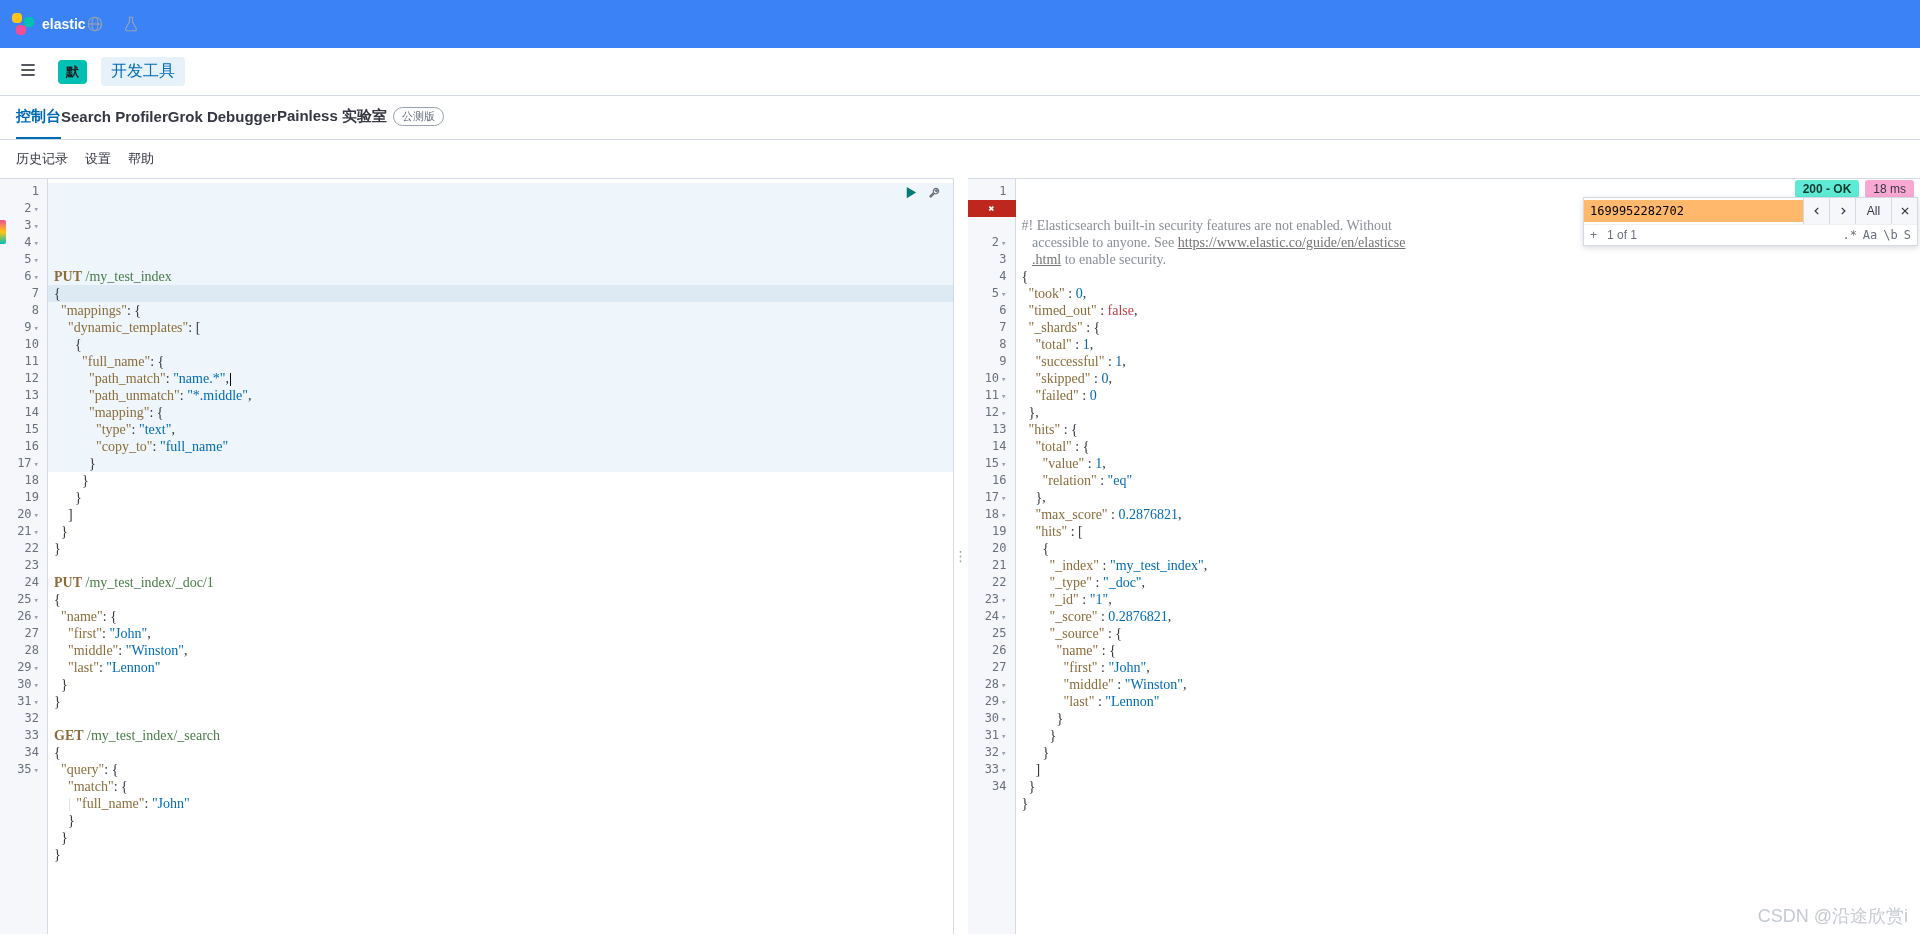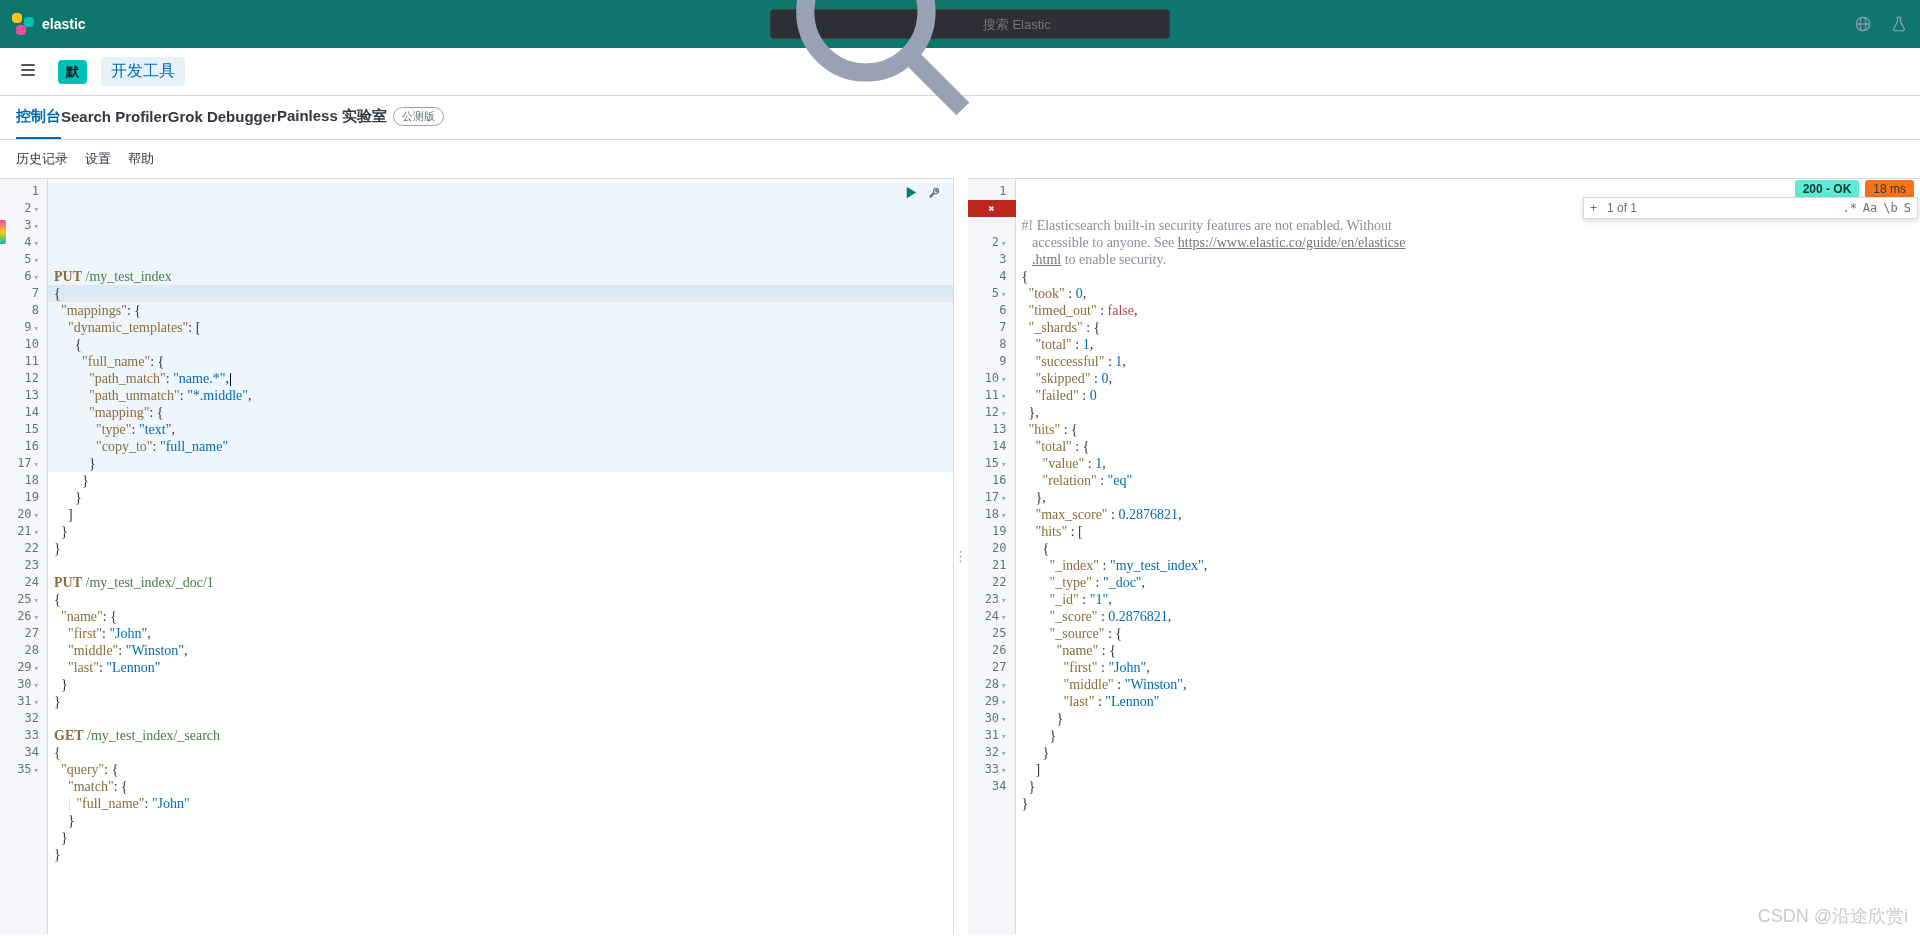--- a/index.html
+++ b/index.html
@@ -1,17 +1,17 @@
 <!DOCTYPE html>
 <html><head>
 <meta charset="utf-8">
 <style>
 * { margin: 0; padding: 0; box-sizing: border-box; }
 body { font-family: -apple-system, BlinkMacSystemFont, "Segoe UI", Helvetica, Arial, sans-serif; font-size: 14px; color: #343741; background: #fff; overflow: hidden; }
-.header { background: #0f766e; height: 48px; display: flex; align-items: center; padding: 11px 12px; color: #fff; }
+.header { background: #3b82f6; height: 48px; display: flex; align-items: center; padding: 11px 12px; color: #fff; }
 .logo { display: flex; align-items: center; gap: 8px; font-weight: 600; }
 .logo-mark { width:22px; height:22px; position:relative; }
 .logo-mark span{position:absolute;border-radius:4px;}
 .lm-y{width:10px;height:10px;background:#fec514;left:0;top:0;}
 .lm-t{width:10px;height:10px;background:#00bfb3;right:0;top:4px;}
 .lm-p{width:10px;height:10px;background:#f04e98;left:4px;bottom:0;}
 .search-wrap { flex:1; display:flex; justify-content:center; }
 .search-box { width: 400px; height: 30px; background: #2e2f36; border: 1px solid #3b3c43; border-radius: 4px; display:flex; align-items:center; padding:0 10px; color:#98a2b3; gap:8px; }
 .search-box input{background:transparent;border:none;outline:none;color:#98a2b3;flex:1;font-size:13px;}
 .header-icons{display:flex;gap:18px;color:#98a2b3;}
@@ -46,21 +46,21 @@
 .bool{color:#bd4147;}
 .prop{color:#8a6d3b;}
 .comm{color:#8a8f98;}
 .url{color:#737373;text-decoration:underline;}
 .pipe{color:#d3dae6;margin-right:2px;}
 .req-actions{position:absolute;top:6px;right:10px;display:flex;gap:10px;z-index:2;}
 .req-actions svg{width:15px;height:15px;}
 .splitter{width:14px;display:flex;align-items:center;justify-content:center;color:#98a2b3;cursor:col-resize;}
 .status-row{position:absolute;top:2px;right:6px;display:flex;gap:6px;z-index:3;}
 .status-ok{background:#5eead4;color:#0e3b2e;font-size:12px;padding:2px 8px;border-radius:3px;font-weight:600;}
-.status-time{background:#f97316;color:#343741;font-size:12px;padding:2px 8px;border-radius:3px;}
+.status-time{background:#f9a8d4;color:#343741;font-size:12px;padding:2px 8px;border-radius:3px;}
 .find-overlay{position:absolute;top:18px;right:2px;z-index:5;background:#fff;border:1px solid #d3dae6;box-shadow:0 2px 6px rgba(0,0,0,0.15);width:335px;font-size:12px;}
 .find-row{display:flex;align-items:center;border-bottom:1px solid #eef0f4;}
 .find-input{flex:1;border:none;outline:none;padding:4px 6px;font-family:Menlo,Consolas,monospace;font-size:12px;}
 .find-hl{background:#ffb86c;}
 .find-btn{border:none;background:#f5f7fa;border-left:1px solid #d3dae6;width:26px;height:26px;display:flex;align-items:center;justify-content:center;cursor:pointer;color:#343741;font-size:12px;}
 .find-all{width:36px;}
 .find-row2{display:flex;align-items:center;justify-content:space-between;padding:3px 6px;color:#69707d;}
 .find-opts{display:flex;gap:6px;font-family:Menlo,Consolas,monospace;}
 .find-opts span{cursor:pointer;}
 .watermark{position:fixed;bottom:8px;right:12px;color:#c5c9d1;font-size:18px;z-index:10;}
@@ -71,29 +71,20 @@
 <body>
 
 <div class="header">
   <div class="logo">
     <div class="logo-mark">
         <span class="lm-y"></span>
         <span class="lm-t"></span>
         <span class="lm-p"></span>
       </div>
     <span>elastic</span>
-  </div>
-  <div class="search-wrap">
-    <div class="search-box">
-      <svg viewBox="0 0 16 16" fill="none" stroke="#98a2b3" stroke-width="1.5">
-          <circle cx="7" cy="7" r="5"></circle>
-          <line x1="11" y1="11" x2="15" y2="15"></line>
-        </svg>
-      <input placeholder="搜索 Elastic" style="">
-    </div>
   </div>
 
   <div class="header-icons">
     <svg viewBox="0 0 24 24" fill="none" stroke="#98a2b3" stroke-width="1.5">
         <circle cx="12" cy="12" r="9"></circle>
         <ellipse cx="12" cy="12" rx="4" ry="9"></ellipse>
         <line x1="3" y1="12" x2="21" y2="12"></line>
       </svg>
     <svg viewBox="0 0 24 24" fill="none" stroke="#98a2b3" stroke-width="1.5">
         <path d="M9 3h6M10 3v6l-5 9a2 2 0 002 3h10a2 2 0 002-3l-5-9V3"></path>
@@ -226,20 +217,40 @@
         <span class="ln fold">31</span>
         <span class="ln fold">32</span>
         <span class="ln fold">33</span>
         <span class="ln">34</span>
         <div style="position: absolute; left: 0px; width: 48px; text-align: center; top: 21px; height: 17px; line-height: 17px; background: rgb(189, 39, 30); color: rgb(255, 255, 255); font-size: 10px;">✖</div>
       </div>
     <div class="code" id="res-code" style="position:relative;">
     <div class="line"><span class="comm">#! Elasticsearch built-in security features are not enabled. Without </span></div><div class="line"><span class="comm">   accessible to anyone. See </span><span class="url">https://www.elastic.co/guide/en/elasticse</span></div><div class="line"><span class="comm">   </span><span class="url">.html</span><span class="comm"> to enable security.</span></div><div class="line">{</div><div class="line">  <span class="prop">"took"</span> : <span class="num">0</span>,</div><div class="line">  <span class="prop">"timed_out"</span> : <span class="bool">false</span>,</div><div class="line">  <span class="prop">"_shards"</span> : {</div><div class="line">    <span class="prop">"total"</span> : <span class="num">1</span>,</div><div class="line">    <span class="prop">"successful"</span> : <span class="num">1</span>,</div><div class="line">    <span class="prop">"skipped"</span> : <span class="num">0</span>,</div><div class="line">    <span class="prop">"failed"</span> : <span class="num">0</span></div><div class="line">  },</div><div class="line">  <span class="prop">"hits"</span> : {</div><div class="line">    <span class="prop">"total"</span> : {</div><div class="line">      <span class="prop">"value"</span> : <span class="num">1</span>,</div><div class="line">      <span class="prop">"relation"</span> : <span class="str">"eq"</span></div><div class="line">    },</div><div class="line">    <span class="prop">"max_score"</span> : <span class="num">0.2876821</span>,</div><div class="line">    <span class="prop">"hits"</span> : [</div><div class="line">      {</div><div class="line">        <span class="prop">"_index"</span> : <span class="str">"my_test_index"</span>,</div><div class="line">        <span class="prop">"_type"</span> : <span class="str">"_doc"</span>,</div><div class="line">        <span class="prop">"_id"</span> : <span class="str">"1"</span>,</div><div class="line">        <span class="prop">"_score"</span> : <span class="num">0.2876821</span>,</div><div class="line">        <span class="prop">"_source"</span> : {</div><div class="line">          <span class="prop">"name"</span> : {</div><div class="line">            <span class="prop">"first"</span> : <span class="str">"John"</span>,</div><div class="line">            <span class="prop">"middle"</span> : <span class="str">"Winston"</span>,</div><div class="line">            <span class="prop">"last"</span> : <span class="str">"Lennon"</span></div><div class="line">          }</div><div class="line">        }</div><div class="line">      }</div><div class="line">    ]</div><div class="line">  }</div><div class="line">}</div><div class="line"></div></div>
 
     <div class="find-overlay">
+      <div class="find-row">
+        <input class="find-input find-hl" style="background: rgb(255, 184, 108);" value="1699952282702">
+        <button class="find-btn">
+          <svg viewBox="0 0 16 16" width="10" height="10" stroke="#343741" stroke-width="2" fill="none">
+              <path d="M10 3L5 8l5 5"></path>
+            </svg>
+        </button>
+        <button class="find-btn">
+          <svg viewBox="0 0 16 16" width="10" height="10" stroke="#343741" stroke-width="2" fill="none">
+              <path d="M6 3l5 5-5 5"></path>
+            </svg>
+        </button>
+        <button class="find-btn find-all">All</button>
+        <button class="find-btn">
+          <svg viewBox="0 0 16 16" width="10" height="10" stroke="#343741" stroke-width="2">
+              <line x1="3" y1="3" x2="13" y2="13"></line>
+              <line x1="13" y1="3" x2="3" y2="13"></line>
+            </svg>
+        </button>
+      </div>
       <div class="find-row2">
         <div style="display:flex;gap:10px;align-items:center;">
           <span>+</span>
           <span>1 of 1</span>
         </div>
         <div class="find-opts">
           <span>.*</span>
           <span>Aa</span>
           <span>\b</span>
           <span>S</span>

